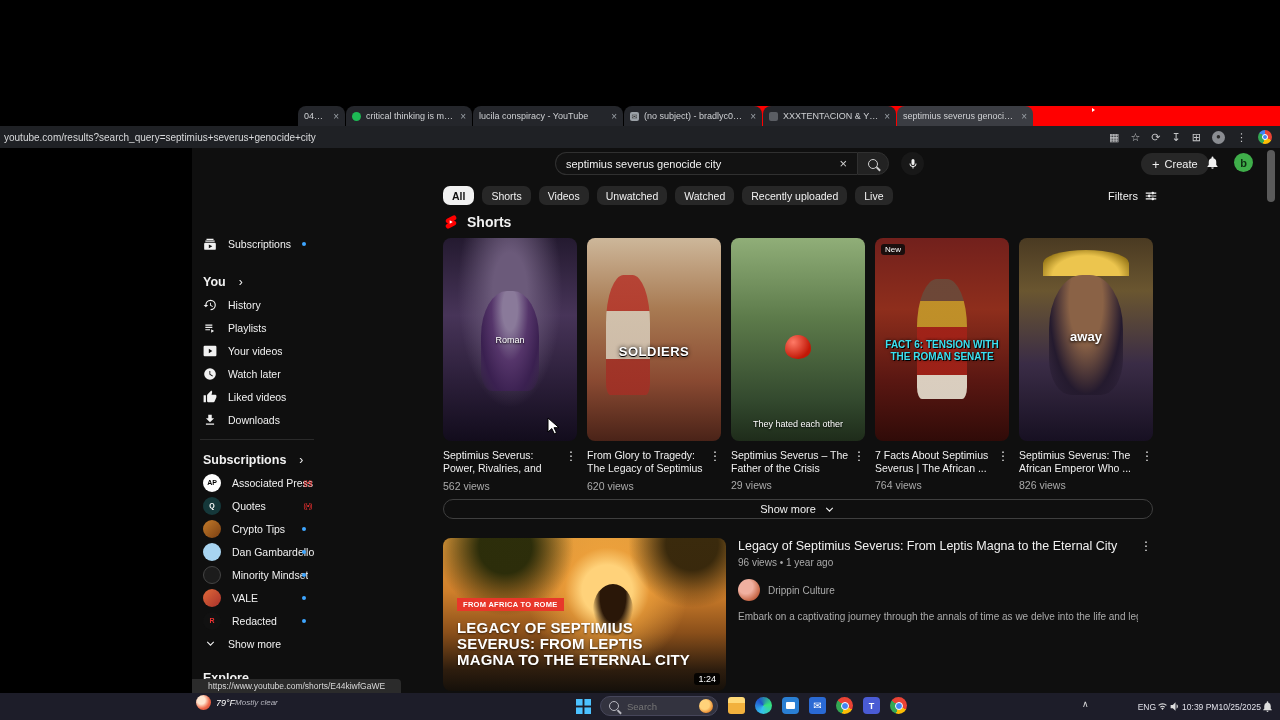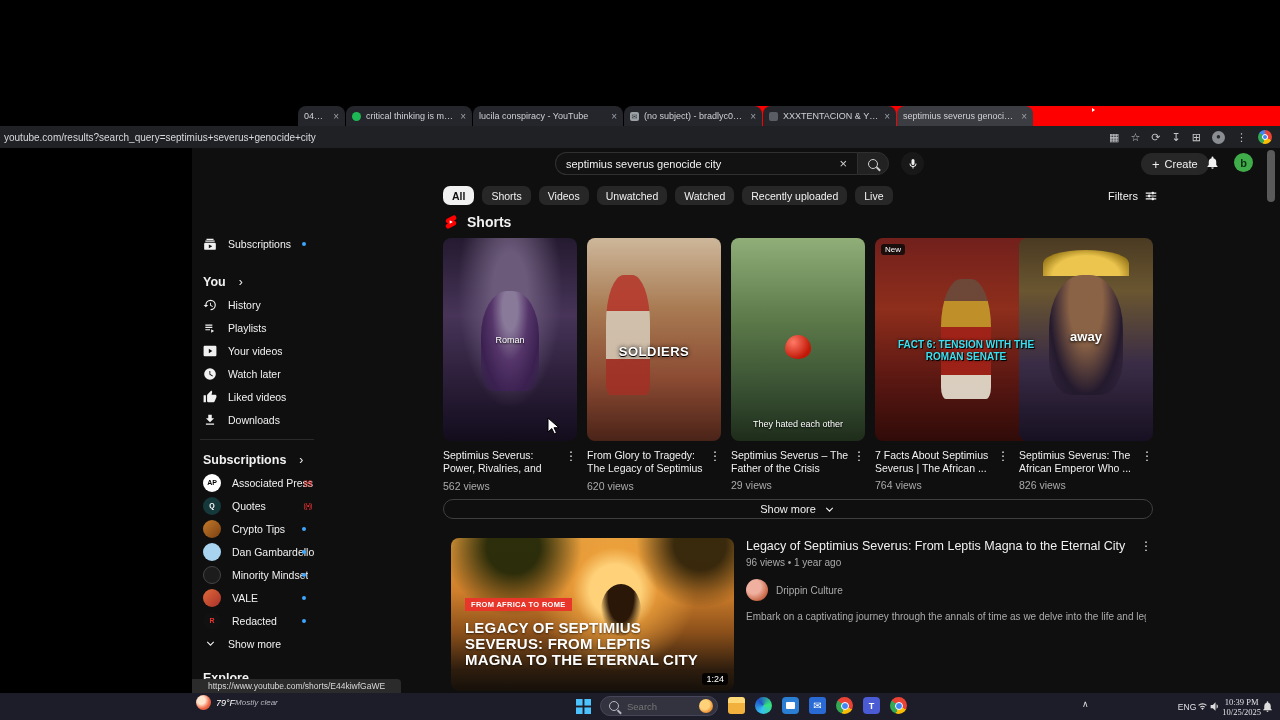--- a/index.html
+++ b/index.html
@@ -89,21 +89,21 @@
   .thumb1::before{content:'';position:absolute;left:50%;top:26%;transform:translateX(-50%);width:58px;height:100px;
     background:radial-gradient(ellipse at 50% 18%,#8a7a9a 0 18%,#55356a 45%,#3a2050 75%,transparent 100%);
     border-radius:45% 45% 20% 20%;}
   .thumb2{background:linear-gradient(180deg,#cdb79a 0%,#a87a52 35%,#8a4a32 70%,#4a2318 100%);}
   .thumb2::before{content:'';position:absolute;left:14%;top:18%;width:44px;height:120px;
     background:linear-gradient(180deg,#b5352a 0 30%,#d8cdbb 30% 70%,#a32f25 70%);border-radius:40% 40% 10% 10%;opacity:.85;}
   .thumb3{background:linear-gradient(180deg,#90ae78 0%,#5c7a4a 40%,#33492e 80%,#1e2c1a 100%);}
   .thumb3::before{content:'';position:absolute;left:50%;top:48%;transform:translateX(-50%);width:26px;height:24px;
     background:radial-gradient(circle at 32% 30%,#ff7a66,#c21807 70%);
     border-radius:50% 50% 48% 48% / 58% 58% 42% 42%;}
-  .thumb4{background:linear-gradient(180deg,#72201c 0%,#8e2e1c 35%,#5a1712 70%,#300b08 100%);padding-left:48px;}
+  .thumb4{background:linear-gradient(180deg,#72201c 0%,#8e2e1c 35%,#5a1712 70%,#300b08 100%);}
   .thumb4::before{content:'';position:absolute;left:50%;top:20%;transform:translateX(-50%);width:50px;height:120px;
     background:linear-gradient(180deg,#6a4a3a 0 18%,#c59a2a 18% 40%,#a32218 40% 80%,#e8e2d2 80%);
     border-radius:40% 40% 10% 10%;opacity:.9;}
   .thumb5{background:linear-gradient(180deg,#4a3a22 0%,#6a5630 26%,#3a2c46 62%,#171022 100%);}
   .thumb5::before{content:'';position:absolute;left:50%;top:6%;transform:translateX(-50%);width:86px;height:26px;
     background:radial-gradient(ellipse at 50% 100%,#ecc54e 0 55%,#9a7a1a 80%,transparent 100%);border-radius:50% 50% 0 0;}
   .thumb5::after{content:'';position:absolute;left:50%;top:18%;transform:translateX(-50%);width:74px;height:120px;
     background:radial-gradient(ellipse at 50% 22%,#8a6246 0 32%,#241a2e 70%,transparent 100%);border-radius:45% 45% 30% 30%;}
   .ov{position:absolute;z-index:2;}
   .ov1{left:0;right:0;top:48%;text-align:center;font-size:9px;color:#fff;text-shadow:0 1px 2px #000;}
@@ -126,21 +126,21 @@
     border:1px solid #3f3f3f;border-radius:14px;display:flex;align-items:center;justify-content:center;gap:7px;
     font-size:11px;color:#f1f1f1;}
 
   
   .video-row{position:absolute;left:251px;top:390px;display:flex;}
   .vthumb{width:283px;height:153px;border-radius:8px;position:relative;overflow:hidden;flex:none;
     background:
       radial-gradient(circle at 22% 6%,rgba(35,40,8,.95) 0 10%,transparent 26%),
       radial-gradient(circle at 88% 4%,rgba(40,30,8,.9) 0 9%,transparent 22%),
       radial-gradient(circle at 58% 34%,#ffd27a 0 13%,rgba(243,166,62,.65) 22%,transparent 42%),
-      linear-gradient(180deg,#e09a3a 0%,#cf7f2b 35%,#8a4f1a 62%,#2e1d0e 86%,#15100a 100%); margin-left: 8px;}
+      linear-gradient(180deg,#e09a3a 0%,#cf7f2b 35%,#8a4f1a 62%,#2e1d0e 86%,#15100a 100%);}
   .vthumb::after{content:'';position:absolute;left:53%;top:30%;width:40px;height:52px;
     background:radial-gradient(ellipse at 50% 25%,#2a1708 0 45%,transparent 75%);border-radius:50%;}
   .vbadge{position:absolute;left:14px;top:60px;z-index:3;background:#e8372a;color:#fff;font-size:7.5px;
     font-weight:bold;padding:2px 6px;letter-spacing:.3px;}
   .vthumb-title{position:absolute;left:14px;top:82px;z-index:3;width:238px;font-size:15px;line-height:16px;
     font-weight:800;color:#fff;text-shadow:0 1px 2px rgba(0,0,0,.6);letter-spacing:.2px;}
   .vdur{position:absolute;right:6px;bottom:6px;z-index:3;background:rgba(0,0,0,.85);color:#fff;font-size:9px;
     padding:1px 4px;border-radius:3px;}
   .vinfo{margin-left:12px;width:400px;}
   .vtitle{font-size:12.5px;color:#f1f1f1;white-space:nowrap;overflow:hidden;margin-top:1px;}
@@ -181,21 +181,21 @@
   .edge{border-radius:50%;background:conic-gradient(from 200deg,#35c1f1,#2052cb,#35e27a,#35c1f1);}
   .store{background:#2a7fd4;display:flex;align-items:center;justify-content:center;}
   .store::after{content:'';width:9px;height:7px;background:#fff;border-radius:1px;}
   .mailic{background:#2a6ad4;color:#fff;font-size:10px;display:flex;align-items:center;justify-content:center;border-radius:3px;}
   .chrome{border-radius:50%;background:conic-gradient(#ea4335 0 33%,#fbbc05 0 55%,#34a853 0 85%,#ea4335 0);}
   .chrome::after{content:'';position:absolute;inset:4.5px;border-radius:50%;background:#4285f4;border:1.5px solid #fff;}
   .teams{background:#4a5bd4;color:#fff;font-size:9px;font-weight:bold;display:flex;align-items:center;justify-content:center;}
   .tray{position:absolute;right:6px;top:0;height:27px;display:flex;align-items:center;}
   .tray-chevron{position:absolute;left:1082px;top:6px;color:#d8d8d8;font-size:9px;}
   .tray-lang{font-size:8.5px;color:#e0e0e8;}
-  .clock{display:flex;flex-direction:column;align-items:center;line-height:10px;font-family:Liberation Serif, serif;}
+  .clock{display:flex;flex-direction:row;align-items:flex-start;line-height:10px;}
   .clock div{font-size:8.5px;color:#e0e0e8;}
   .tray-bell{width:13px;height:13px;}
 
   
   .cursor{position:absolute;left:547px;top:417px;z-index:50;}
 </style>
 </head>
 <body>
 
 <div class="screen">

